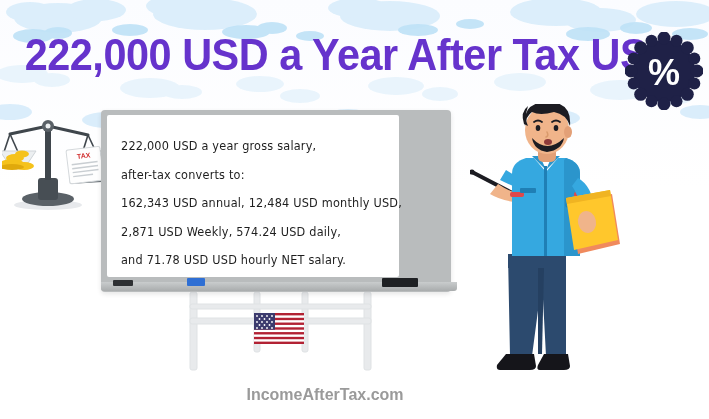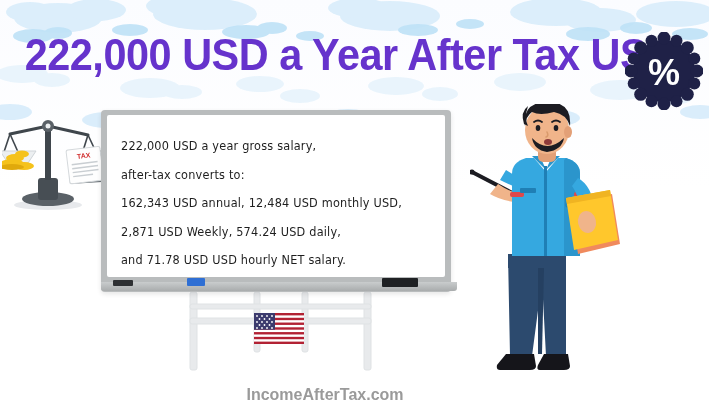--- a/index.html
+++ b/index.html
@@ -96,21 +96,21 @@
     height: 182px;
     background: #b9bcbd;
     border-radius: 4px;
     box-shadow: 0 2px 5px rgba(0,0,0,0.10);
   }
 
   #whiteboard-surface {
     position: absolute;
     left: 6px;
     top: 5px;
-    width: 338px;
+    width: 292px;
     height: 162px;
     background: #ffffff;
     border-radius: 2px;
   }
 
   #whiteboard-tray {
     position: absolute;
     left: 0;
     top: 172px;
     width: 356px;

